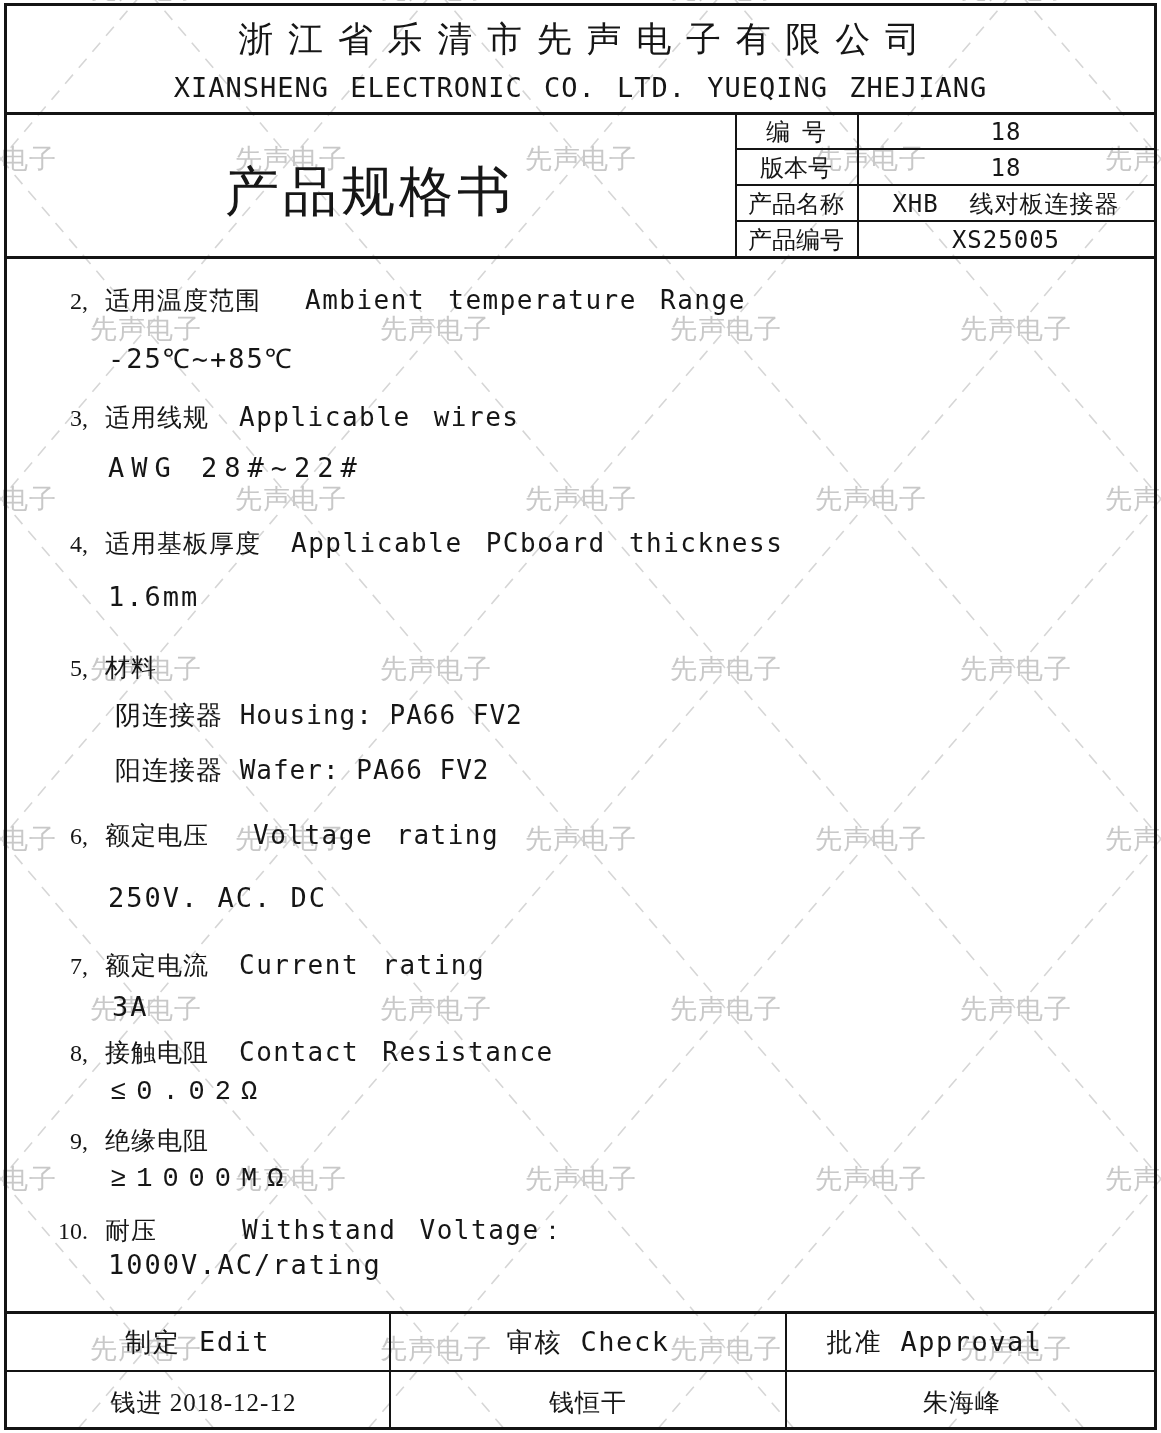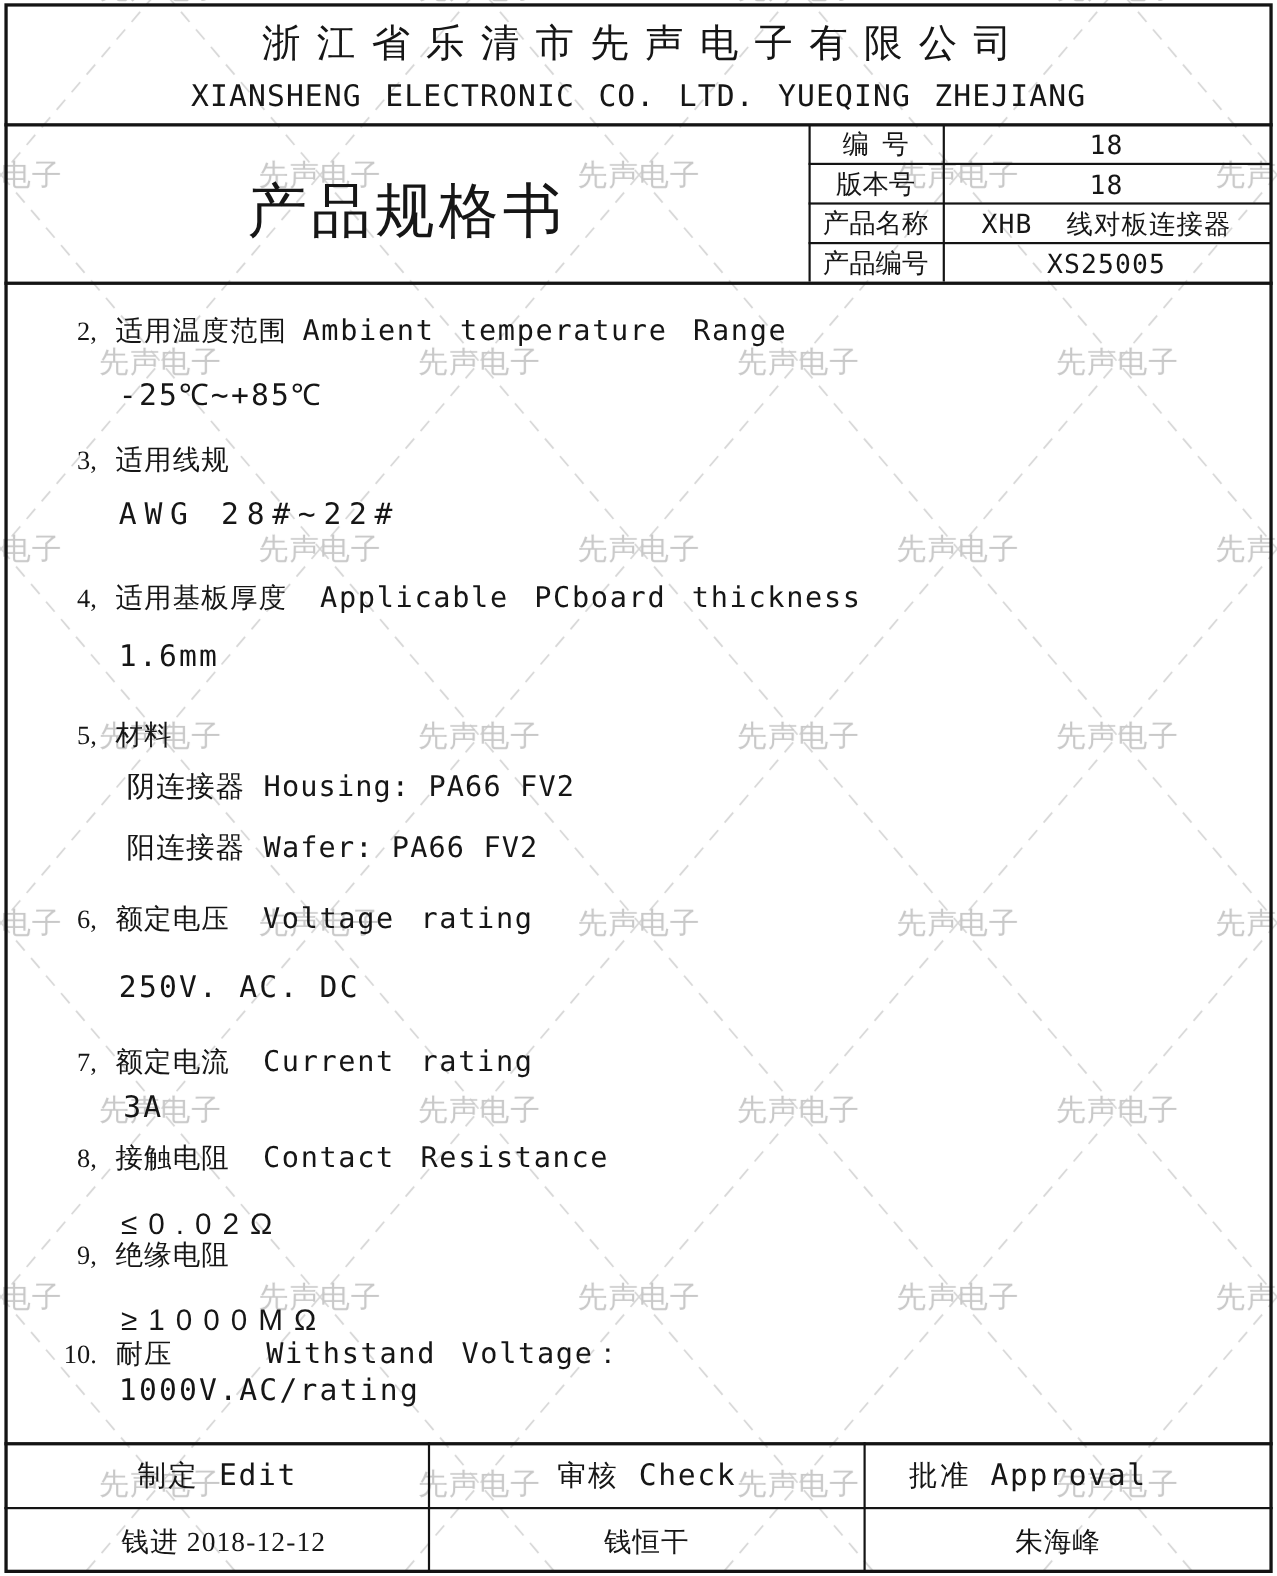--- a/index.html
+++ b/index.html
@@ -25,21 +25,21 @@
   .tb-value{font-family:"DejaVu Sans Mono",monospace;font-size:24px;letter-spacing:1px;}
   .item-label{position:absolute;left:44px;display:flex;align-items:baseline;white-space:pre;}
   .item-num{display:inline-block;width:44px;text-align:right;font-family:"Liberation Serif",serif;
             font-size:24px;}
   .item-zh{margin-left:17px;font-size:25px;letter-spacing:1px;}
   .item-en{font-family:"DejaVu Sans Mono",monospace;font-size:26px;letter-spacing:1.5px;word-spacing:6px;}
   .item-line{position:absolute;white-space:pre;}
   .v-cad{font-family:"DejaVu Sans Mono",monospace;font-size:27px;letter-spacing:2px;}
   .v-awg{letter-spacing:7px;}
   .v-mix{font-family:"DejaVu Sans Mono",monospace;font-size:26px;letter-spacing:1px;}
-  .v-ohm{font-family:Liberation Sans, sans-serif;font-size:27px;letter-spacing:10px;margin-top:21px;}
+  .v-ohm{font-family:Liberation Mono, monospace;font-size:27px;letter-spacing:10px;}
   .ap-head{position:absolute;top:1326px;height:32px;line-height:32px;text-align:center;white-space:pre;}
   .ap-cn{font-family:"Liberation Serif",serif;font-size:26px;letter-spacing:2px;}
   .ap-en{font-family:"DejaVu Sans Mono",monospace;font-size:27px;letter-spacing:1.5px;margin-left:18px;margin-top:16px;}
   .ap-val{position:absolute;top:1388px;height:30px;line-height:30px;text-align:center;
           font-family:"Liberation Serif",serif;font-size:25px;letter-spacing:1px;white-space:pre;}
 </style>
 </head>
 <body>
 
 <svg class="wm" width="1161" height="1433">
@@ -68,30 +68,30 @@
       <div class="tb-cell tb-value serif" style="left: 859px; top: 114px; width: 294px;">18</div>
       <div class="tb-cell tb-label" style="left: 737px; top: 150px; width: 118px;">版本号</div>
       <div class="tb-cell tb-value serif" style="left: 859px; top: 150px; width: 294px;">18</div>
       <div class="tb-cell tb-label" style="left: 737px; top: 186px; width: 118px;">产品名称</div>
       <div class="tb-cell tb-value" style="left: 859px; top: 186px; width: 294px;">XHB  线对板连接器</div>
       <div class="tb-cell tb-label" style="left: 737px; top: 222px; width: 118px;">产品编号</div>
       <div class="tb-cell tb-value" style="left: 859px; top: 222px; width: 294px;">XS25005</div>
     </div>
 
   <div id="body">
-      <div class="item-label" style="top: 284px;"><span class="item-num">2,</span><span class="item-zh">适用温度范围</span><span class="item-en" style="margin-left: 14px;">Ambient temperature Range</span></div>
+      <div class="item-label" style="top: 284px;"><span class="item-num">2,</span><span class="item-zh">适用温度范围</span><span class="item-en" style="margin-left: 44px;">Ambient temperature Range</span></div>
       <div class="item-line v-cad" style="left: 108px; top: 339px;">-25℃~+85℃</div>
-      <div class="item-label" style="top: 401px;"><span class="item-num">3,</span><span class="item-zh">适用线规</span></div>
+      <div class="item-label" style="top: 401px;"><span class="item-num">3,</span><span class="item-zh">适用线规</span><span class="item-en" style="margin-left: 30px;">Applicable wires</span></div>
       <div class="item-line v-cad v-awg" style="left: 108px; top: 452px;">AWG 28#~22#</div>
       <div class="item-label" style="top: 527px;"><span class="item-num">4,</span><span class="item-zh">适用基板厚度</span><span class="item-en" style="margin-left: 30px;">Applicable PCboard thickness</span></div>
       <div class="item-line v-cad" style="left: 108px; top: 581px;">1.6mm</div>
       <div class="item-label" style="top: 651px;"><span class="item-num">5,</span><span class="item-zh">材料</span></div>
       <div class="item-line v-mix" style="left: 115px; top: 698px;">阴连接器 Housing: PA66 FV2</div>
       <div class="item-line v-mix" style="left: 115px; top: 753px;">阳连接器 Wafer: PA66 FV2</div>
-      <div class="item-label" style="top: 819px;"><span class="item-num">6,</span><span class="item-zh">额定电压</span><span class="item-en" style="margin-left: 30px;">Voltage rating</span></div>
+      <div class="item-label" style="top: 819px;"><span class="item-num">6,</span><span class="item-zh">额定电压</span><span class="item-en" style="margin-left: 44px;">Voltage rating</span></div>
       <div class="item-line v-cad" style="left: 108px; top: 882px;">250V. AC. DC</div>
       <div class="item-label" style="top: 949px;"><span class="item-num">7,</span><span class="item-zh">额定电流</span><span class="item-en" style="margin-left: 30px;">Current rating</span></div>
       <div class="item-line v-cad" style="left: 112px; top: 991px;">3A</div>
       <div class="item-label" style="top: 1036px;"><span class="item-num">8,</span><span class="item-zh">接触电阻</span><span class="item-en" style="margin-left: 30px;">Contact Resistance</span></div>
       <div class="item-line v-ohm" style="left: 110px; top: 1077px;">≤0.02Ω</div>
       <div class="item-label" style="top: 1124px;"><span class="item-num">9,</span><span class="item-zh">绝缘电阻</span></div>
       <div class="item-line v-ohm" style="left: 110px; top: 1164px;">≥1000MΩ</div>
       <div class="item-label" style="top: 1213px;"><span class="item-num">10.</span><span class="item-zh">耐压</span><span class="item-en" style="margin-left: 85px;">Withstand Voltage：</span></div>
       <div class="item-line v-cad" style="left: 108px; top: 1249px;">1000V.AC/rating</div>
     </div>

